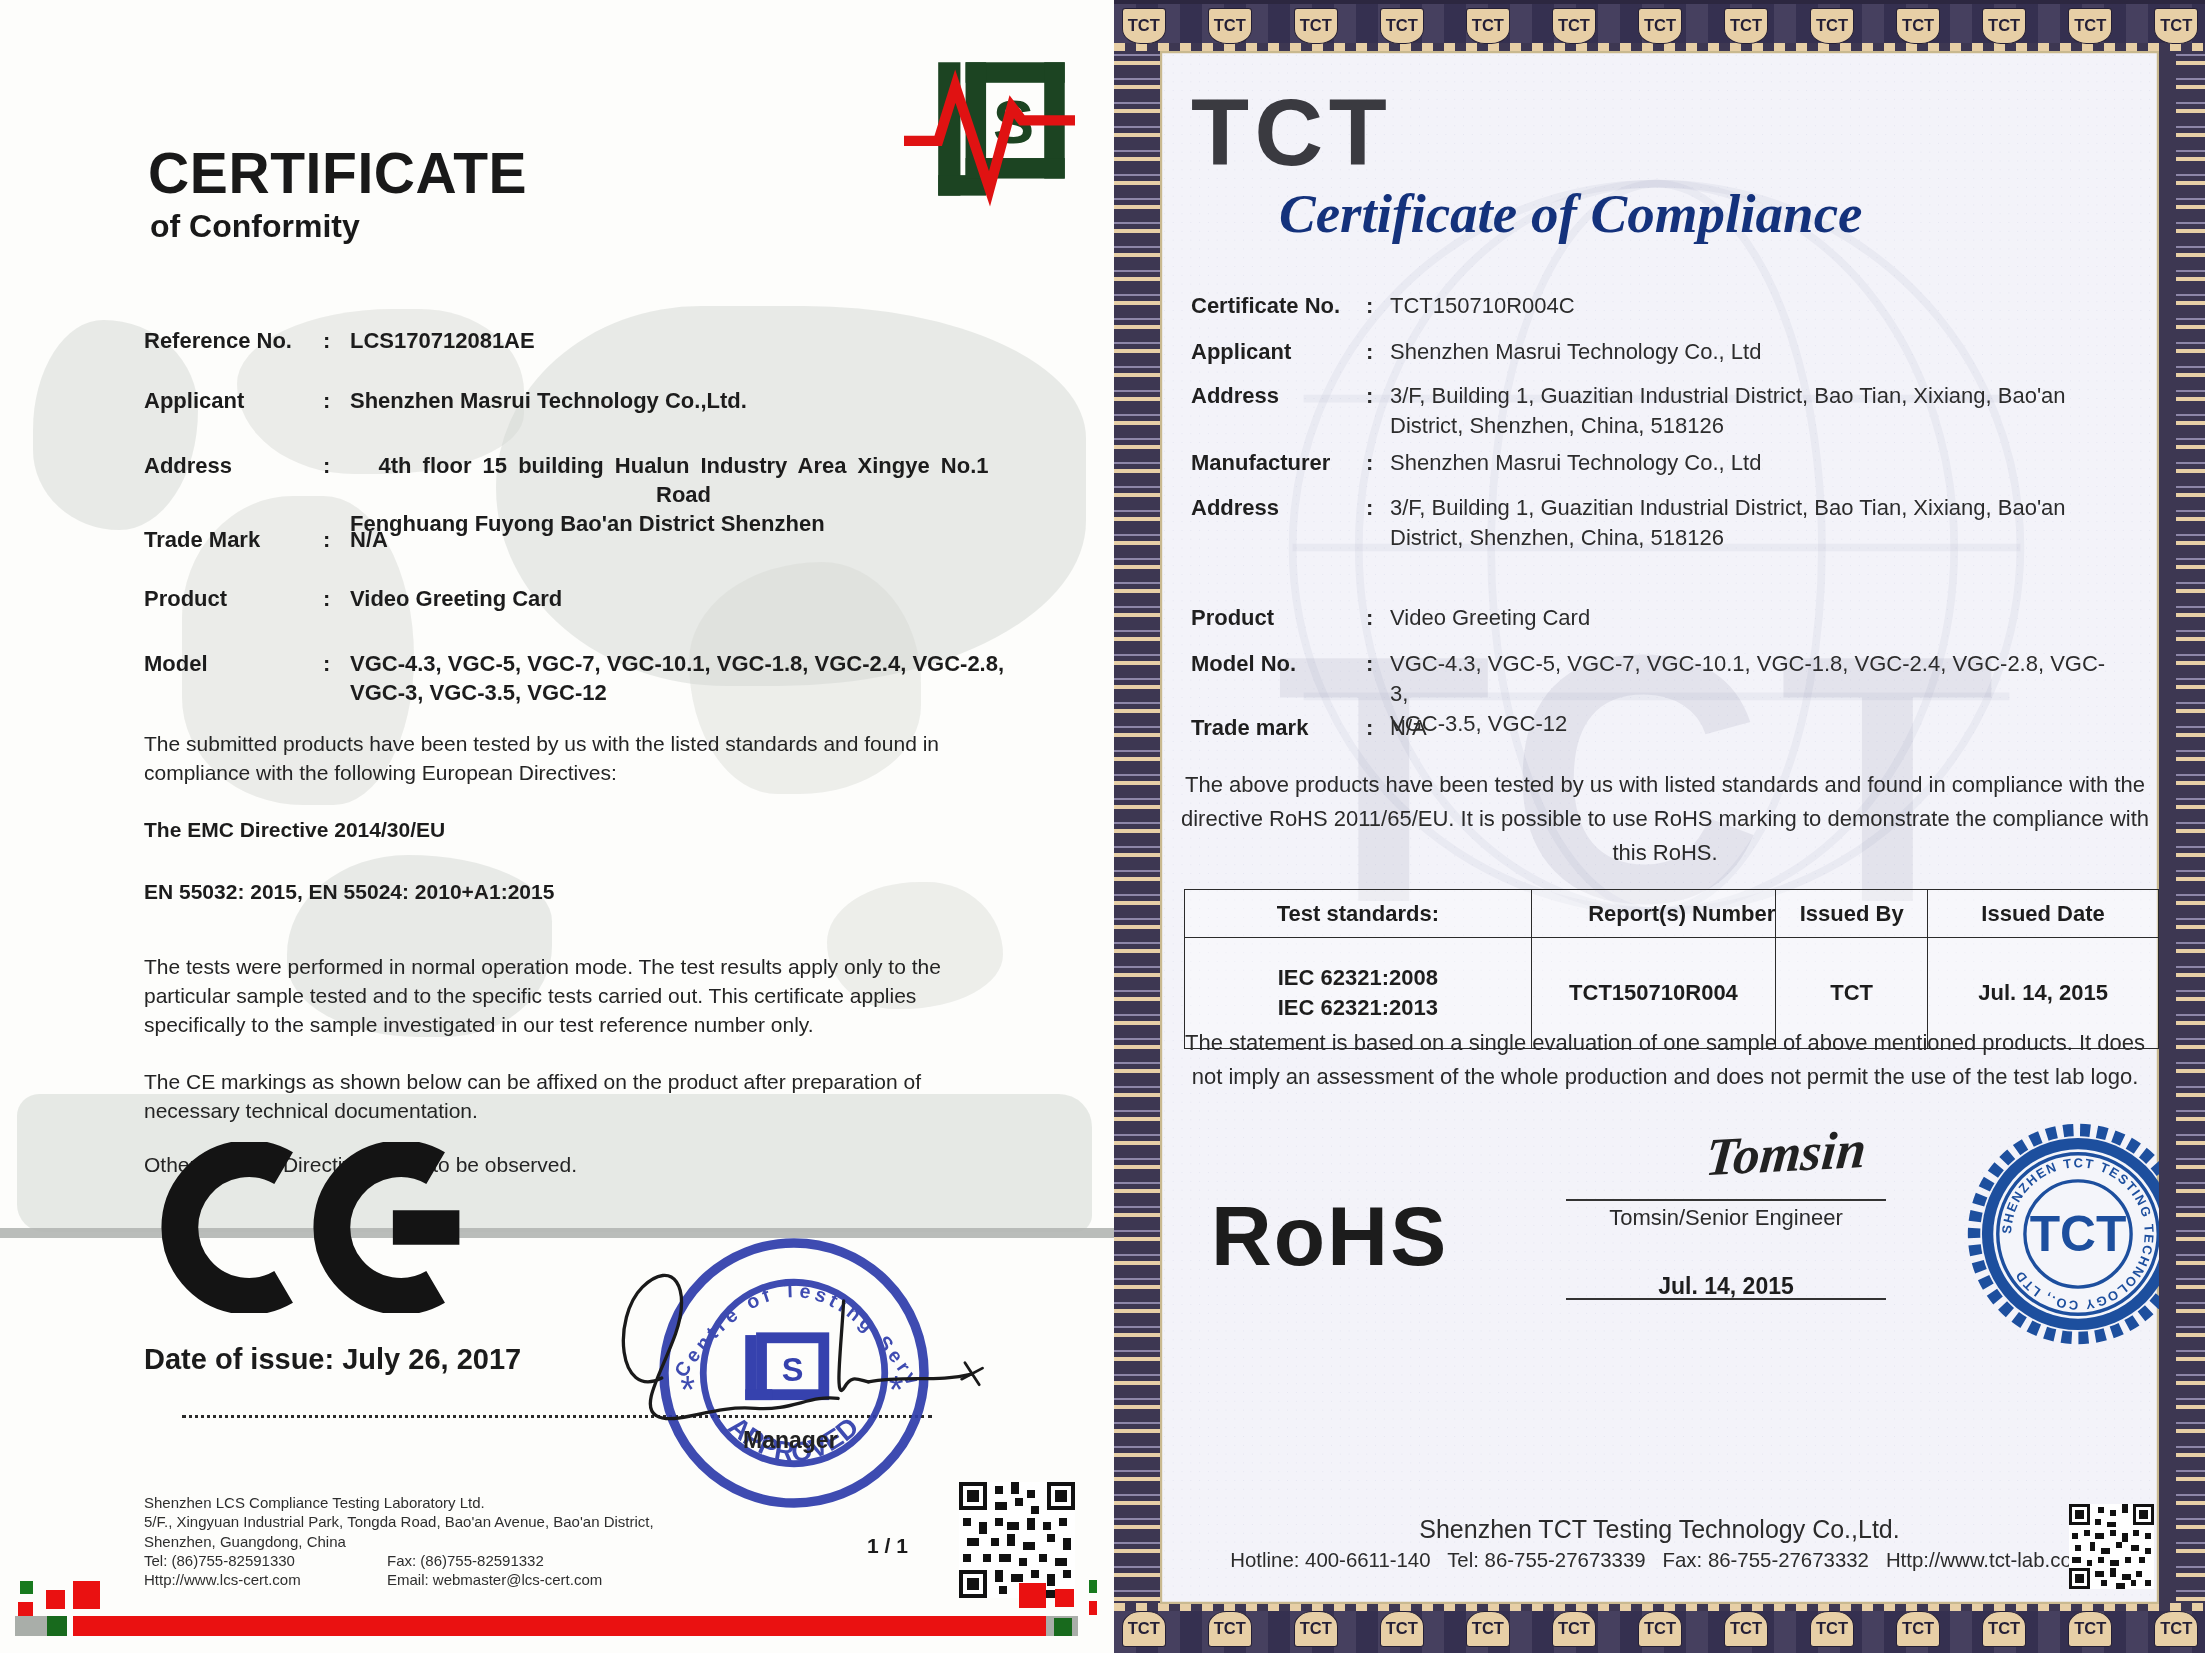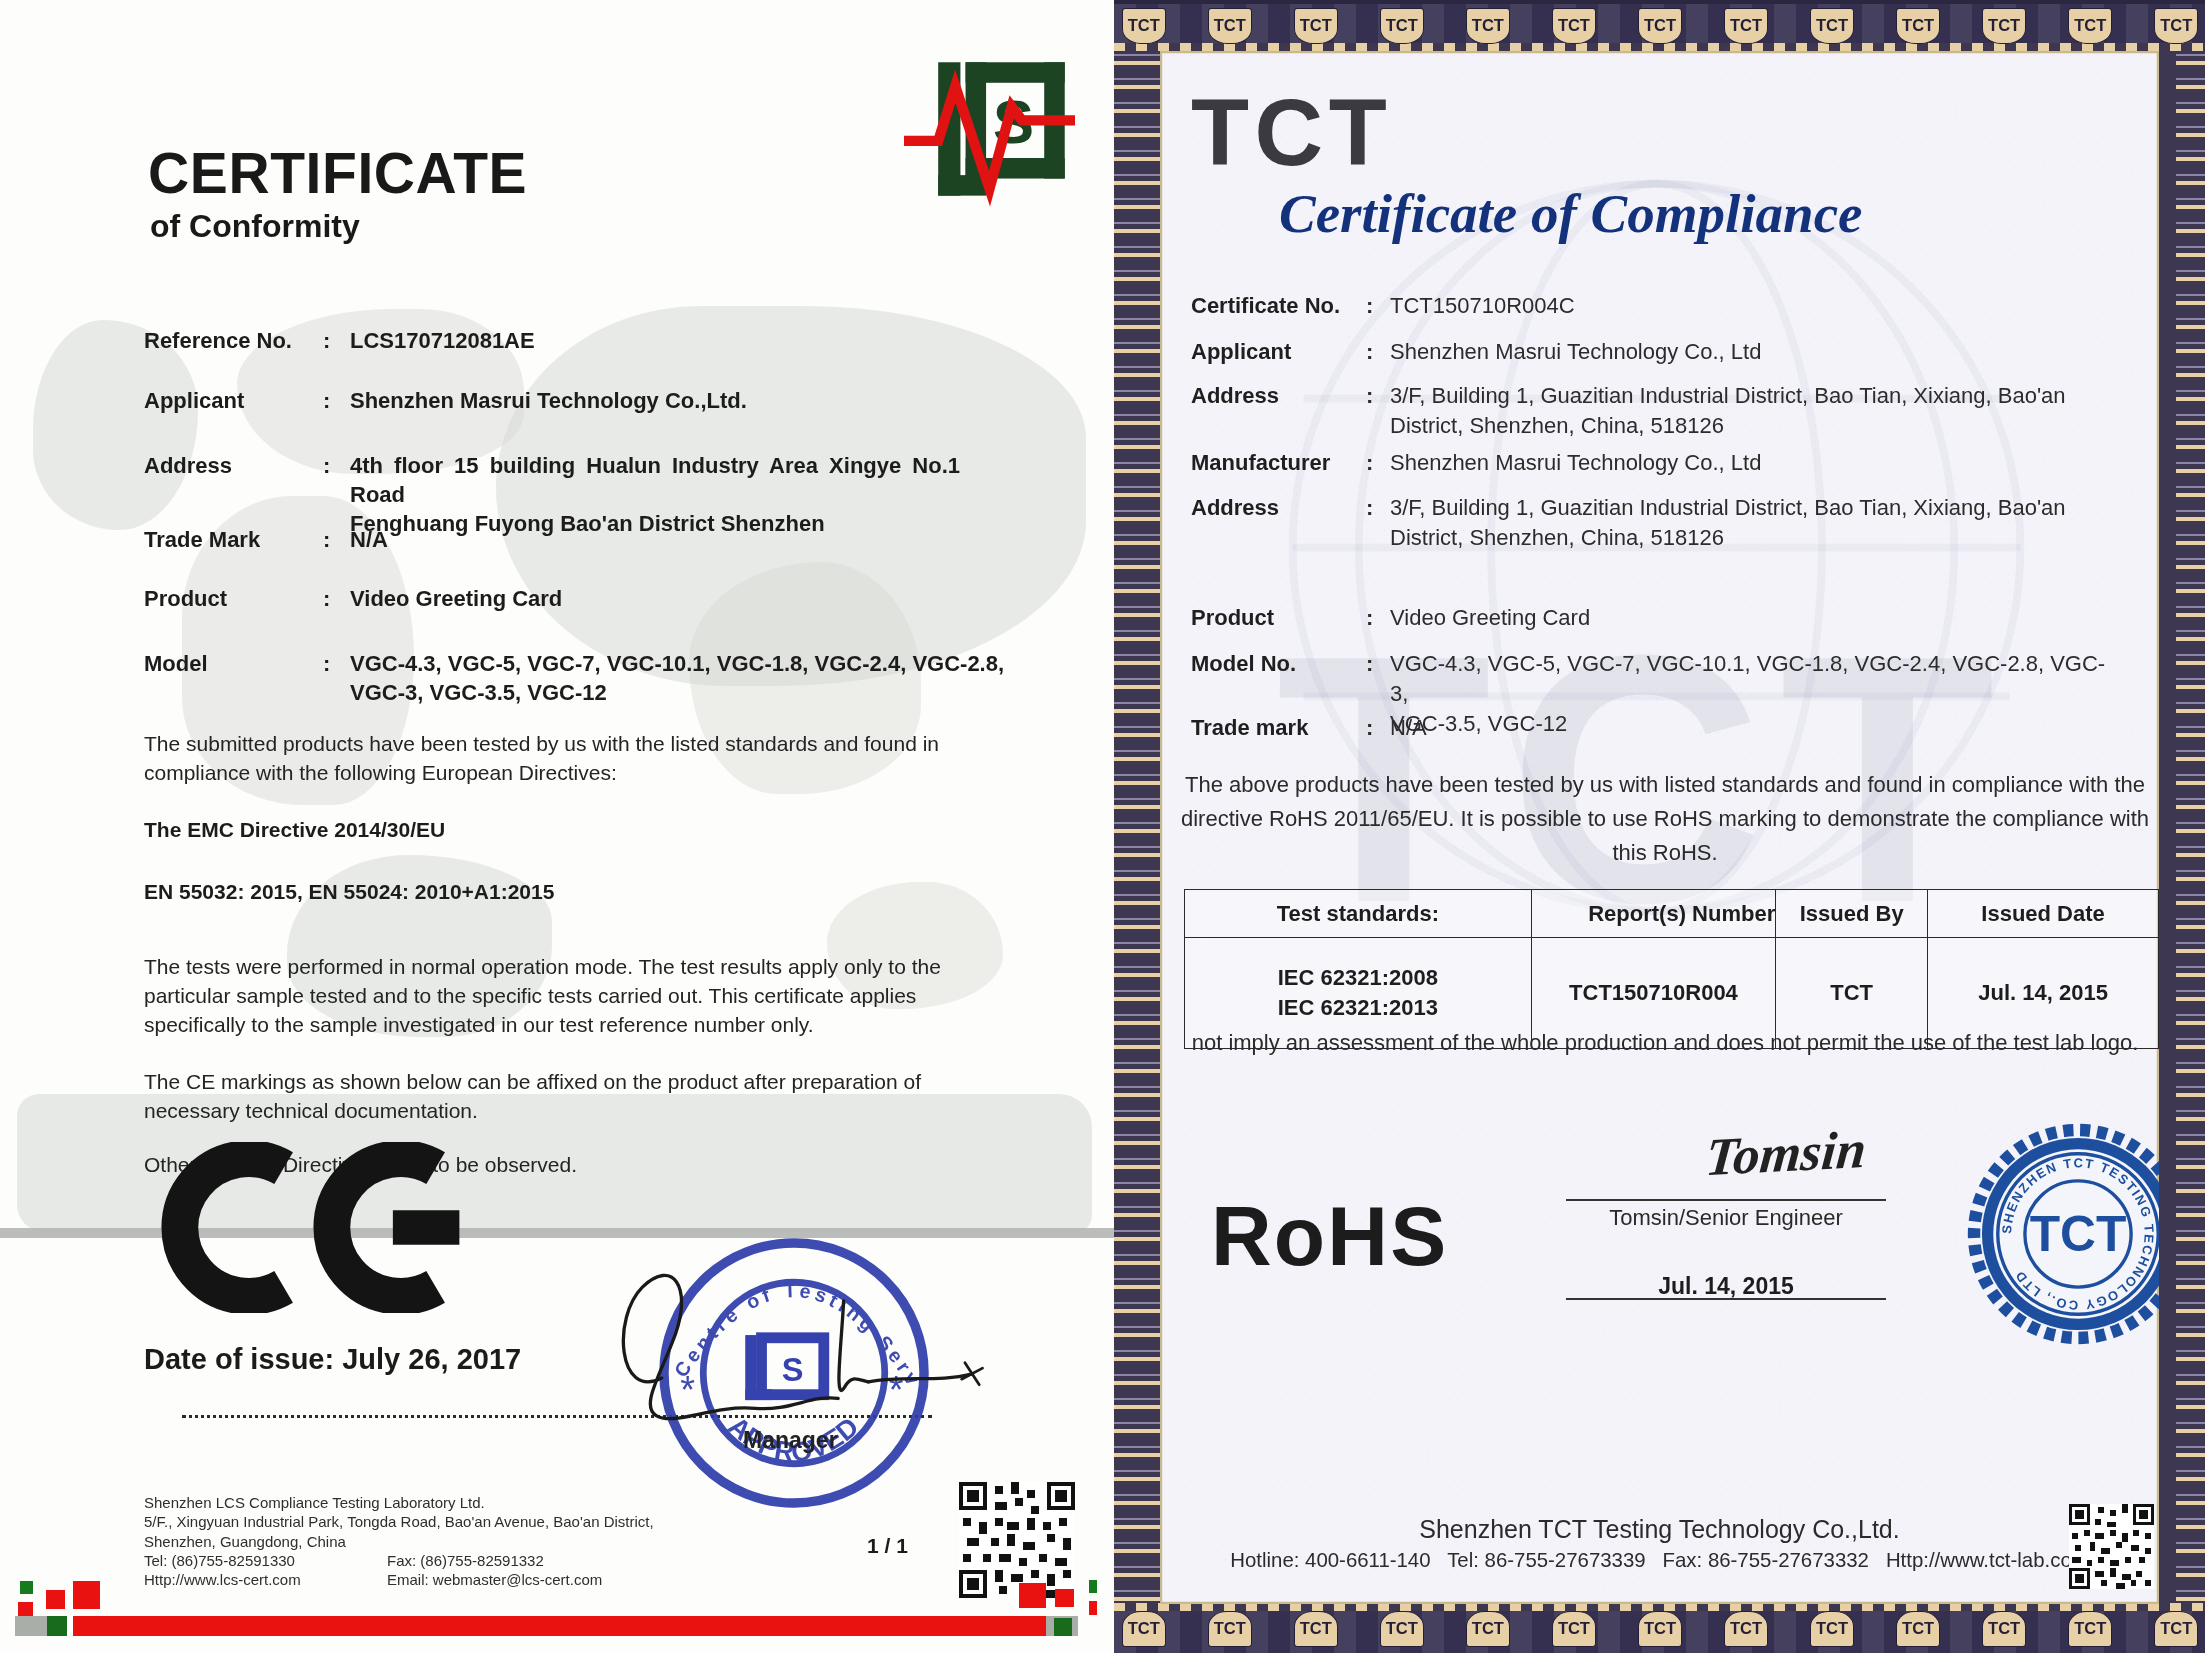--- a/index.html
+++ b/index.html
@@ -10,21 +10,21 @@
   .map-blob{position:absolute;background:#d4d8d3;z-index:0;}
   .map-strip{position:absolute;background:#b2b6b2;z-index:0;}
   .lz{z-index:2;}
   .l-title{position:absolute;left:148px;top:144px;font-weight:bold;font-size:57px;line-height:1.02;color:#191919;letter-spacing:0.6px;z-index:2;}
   .l-sub{position:absolute;left:150px;top:208px;font-weight:bold;font-size:32px;color:#191919;z-index:2;}
   .lrow{position:absolute;left:0;width:1114px;z-index:2;color:#1c1c1c;font-weight:bold;font-size:22px;line-height:29px;}
   .llab{position:absolute;left:144px;}
   .lcolon{position:absolute;left:323px;}
   .lval{position:absolute;left:350px;width:667px;}
   .lval span{display:block;}
-  .wspace{word-spacing:5px;}
+  .wspace{word-spacing:5px;text-align:center;}
   .lp{position:absolute;left:144px;width:799px;font-size:21px;line-height:29px;color:#242424;z-index:2;}
   .lp span{display:block;}
   .lbold{font-weight:bold;color:#1c1c1c;}
   .l-date{position:absolute;left:144px;top:1343px;font-weight:bold;font-size:29px;color:#1b1b1b;z-index:3;}
   .l-foot{position:absolute;left:144px;top:1493px;font-size:15px;line-height:19.3px;color:#2e2e2e;z-index:3;}
   .l-foot .row{position:relative;display:block;}
   .l-foot .c2{position:absolute;left:243px;top:0;}
   .l-page-num{position:absolute;left:867px;top:1534px;font-weight:bold;font-size:21px;color:#1b1b1b;z-index:3;}
   .dot-line{position:absolute;left:182px;top:1415px;width:750px;border-top:3.9px dotted #2a2a2a;z-index:4;}
   .manager-txt{position:absolute;left:743px;top:1427px;font-weight:bold;font-size:23px;color:#222;z-index:5;}
@@ -419,20 +419,21 @@
           <span>IEC 62321:2013</span>
         </td>
         <td>TCT150710R004</td>
         <td>TCT</td>
         <td>Jul. 14, 2015</td>
       </tr>
     </tbody>
       </table>
 
     <div class="rp-para" style="top:975px;">
+      <span>The statement is based on a single evaluation of one sample of above mentioned products. It does</span>
       <span>not imply an assessment of the whole production and does not permit the use of the test lab logo.</span>
     </div>
 
     <div class="r-rohs">RoHS</div>
 
     <div class="r-signature">Tomsin</div>
     <div class="r-sigline1"></div>
     <div class="r-signer">Tomsin/Senior Engineer</div>
     <div class="r-signdate">Jul. 14, 2015</div>
     <div class="r-sigline2"></div>

